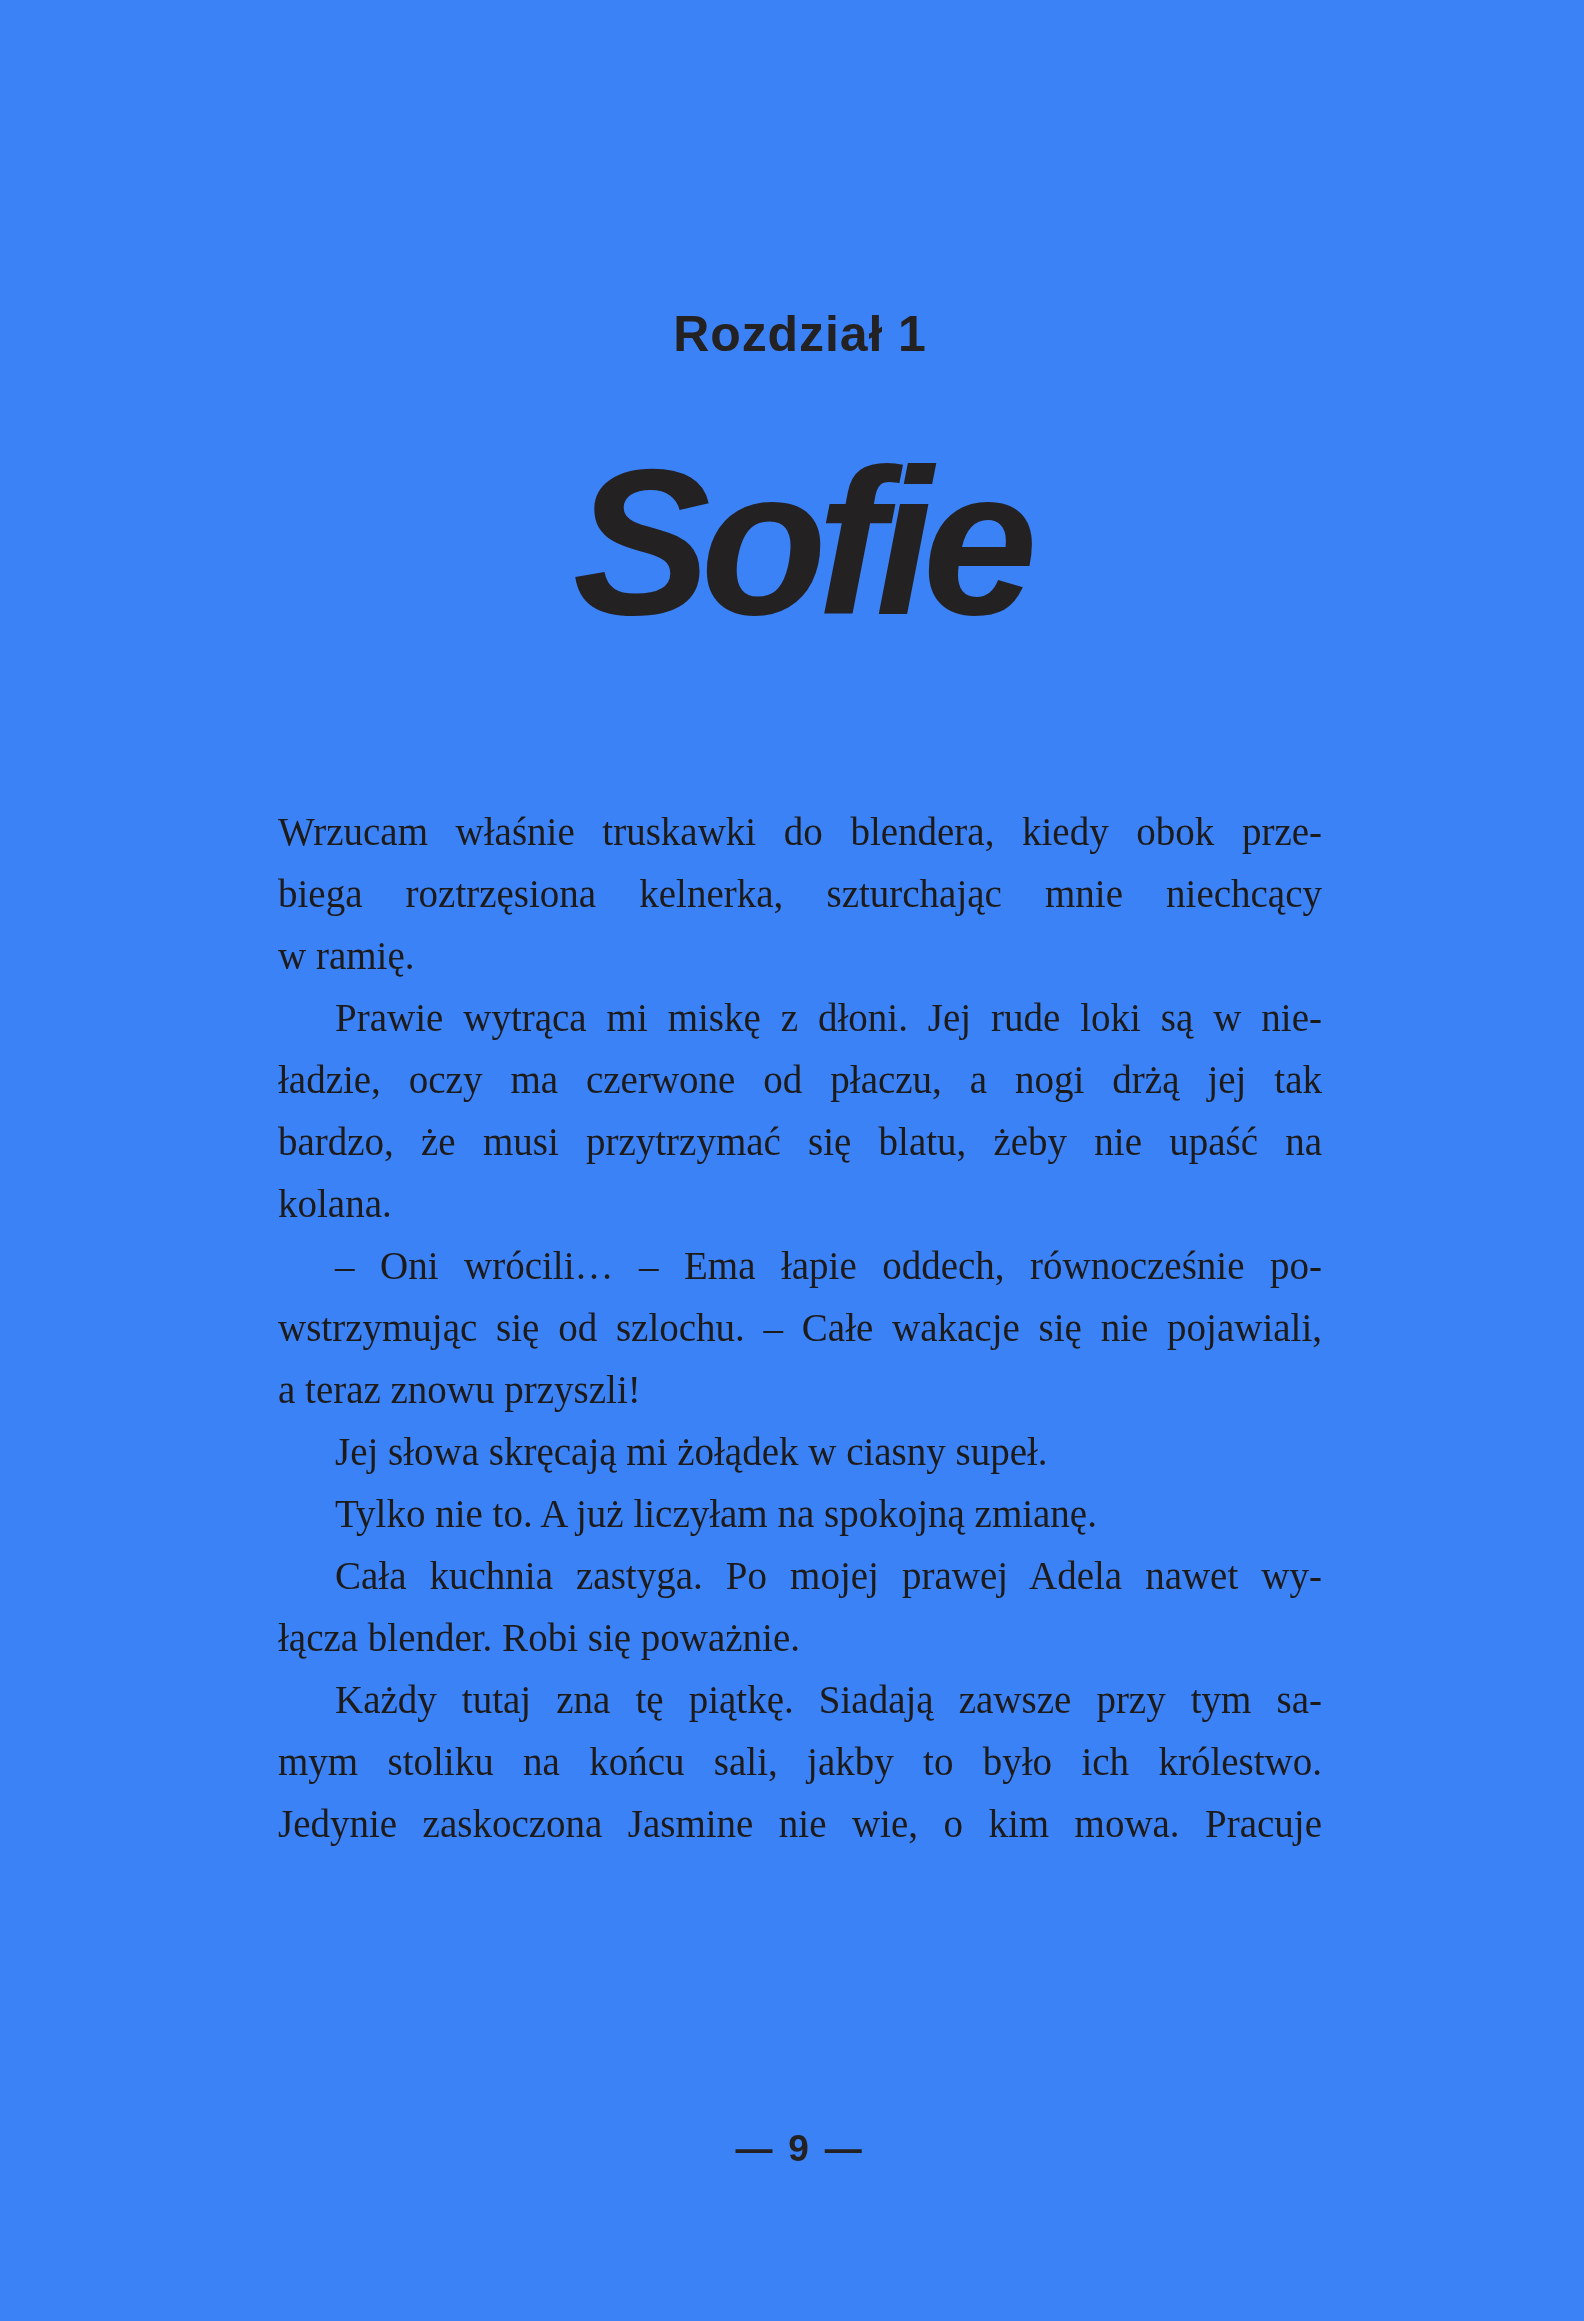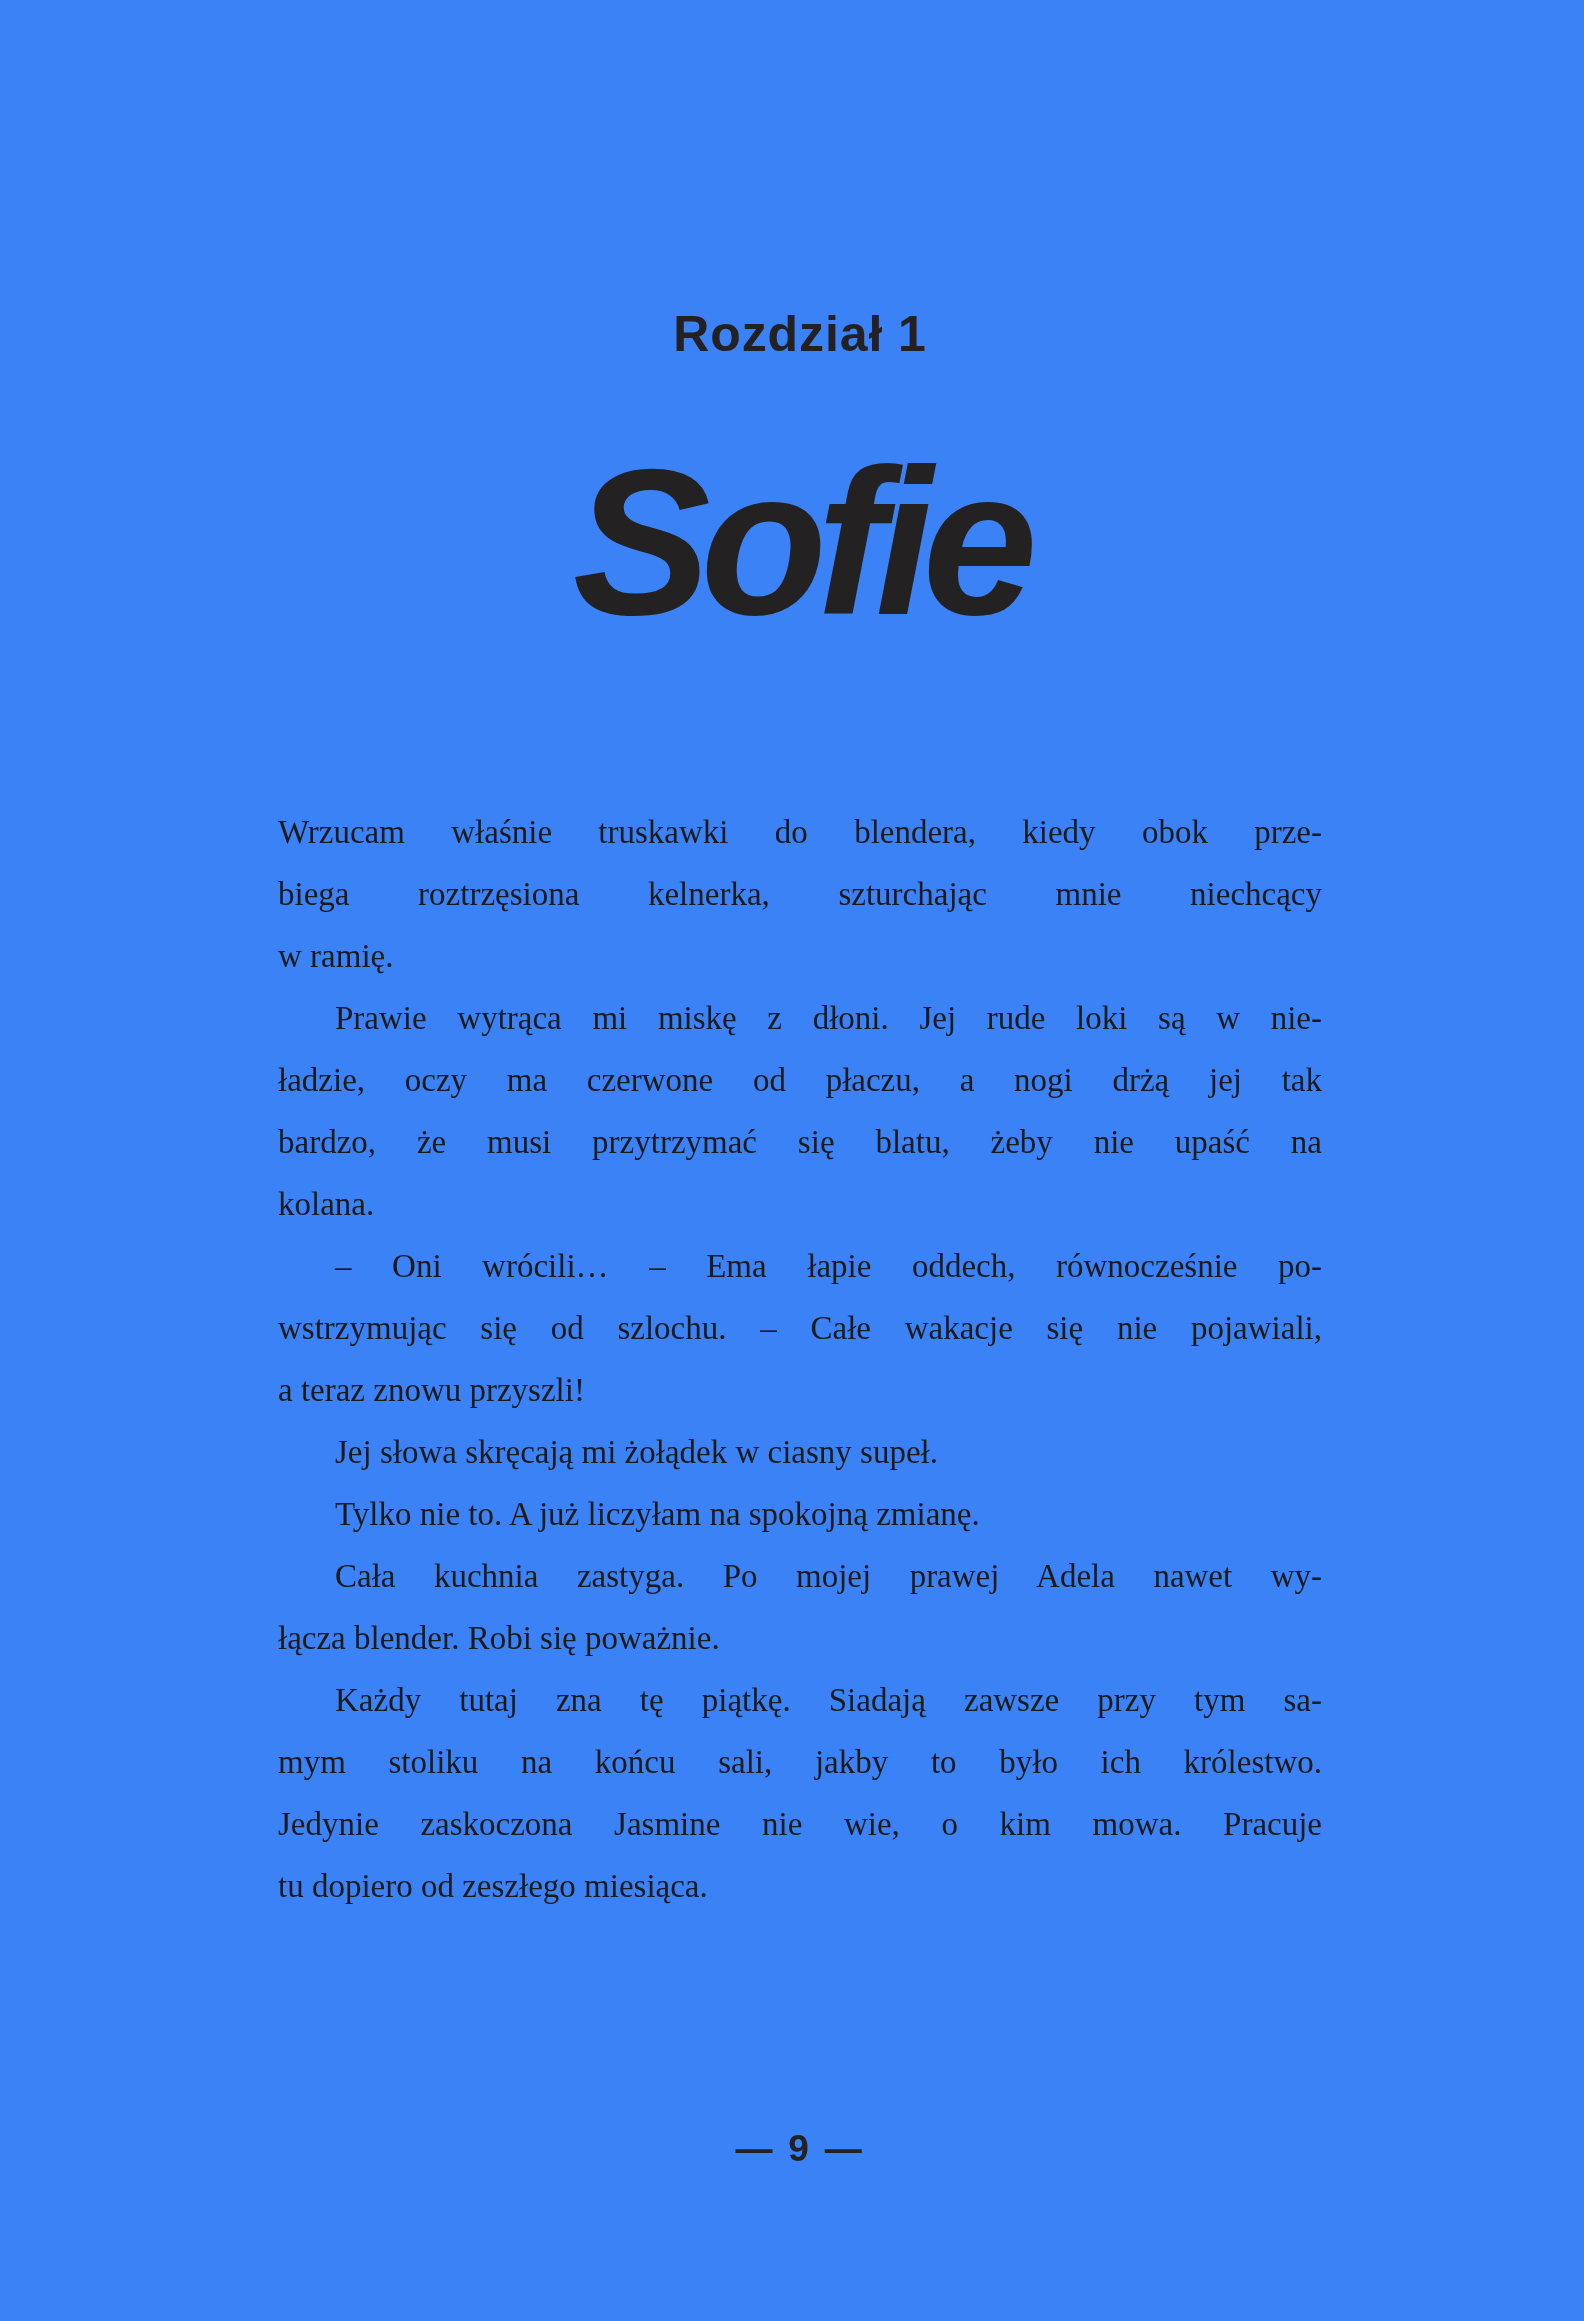--- a/index.html
+++ b/index.html
@@ -47,21 +47,21 @@
     line-height: 1;
     letter-spacing: -0.05em;
     color: #242122;
   }
   .body-text {
     position: absolute;
     top: 801px;
     left: 0;
     width: 1044px;
     font-family: "Liberation Serif", serif;
-    font-size: 33px;
+    font-size: 39px;
     line-height: 62px;
     color: #1d1a1a;
   }
   .line {
     text-align: justify;
     text-align-last: justify;
   }
   .line.para-end {
     text-align-last: left;
   }
@@ -106,20 +106,19 @@
         <div class="line indent">– Oni wrócili… – Ema łapie oddech, równocześnie po-</div>
         <div class="line">wstrzymując się od szlochu. – Całe wakacje się nie pojawiali,</div>
         <div class="line para-end">a teraz znowu przyszli!</div>
         <div class="line para-end indent">Jej słowa skręcają mi żołądek w ciasny supeł.</div>
         <div class="line para-end indent">Tylko nie to. A już liczyłam na spokojną zmianę.</div>
         <div class="line indent">Cała kuchnia zastyga. Po mojej prawej Adela nawet wy-</div>
         <div class="line para-end">łącza blender. Robi się poważnie.</div>
         <div class="line indent">Każdy tutaj zna tę piątkę. Siadają zawsze przy tym sa-</div>
         <div class="line">mym stoliku na końcu sali, jakby to było ich królestwo.</div>
         <div class="line">Jedynie zaskoczona Jasmine nie wie, o kim mowa. Pracuje</div>
-        <div class="line para-end">tu dopiero od zeszłego miesiąca.</div>
       </div>
 
     <div class="page-number">— 9 —</div>
 
   </div>
 </div>
 
 
 </body></html>

